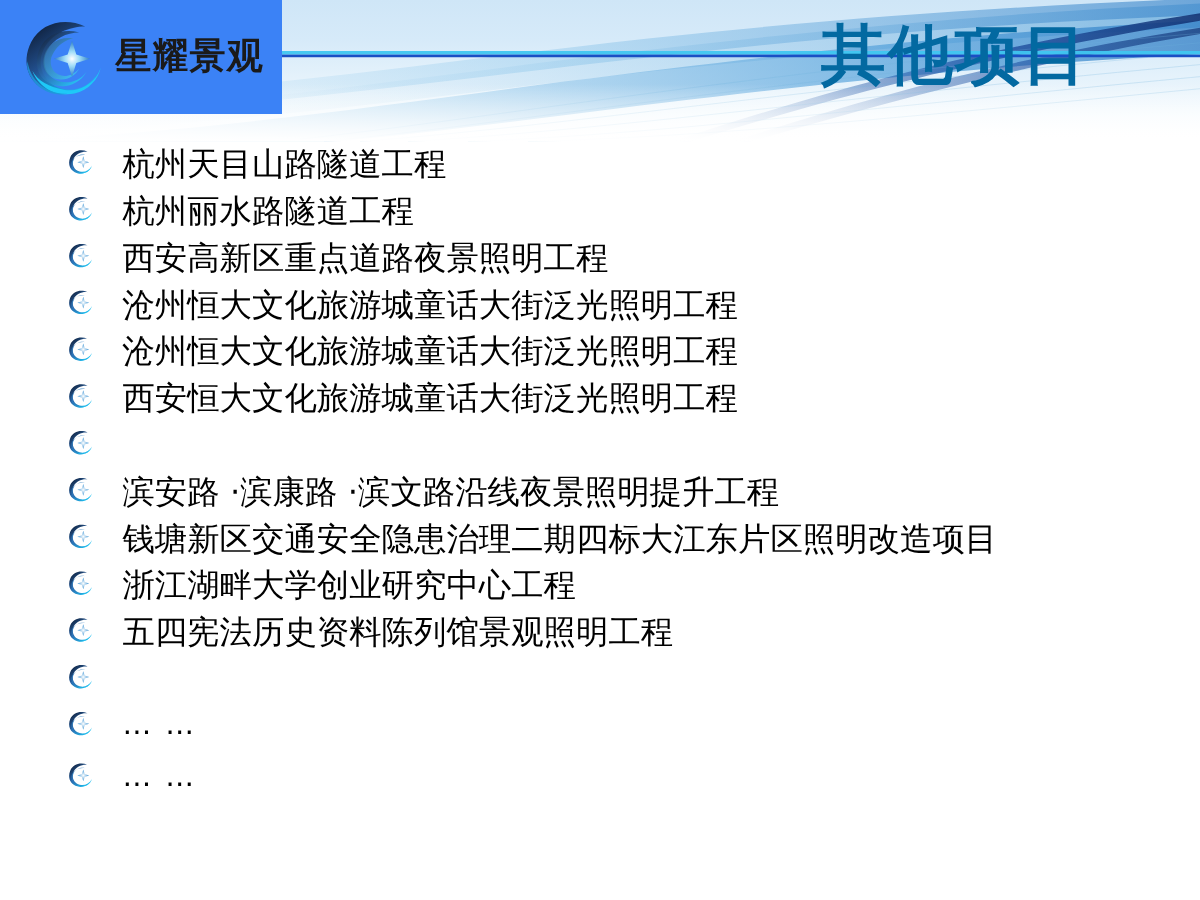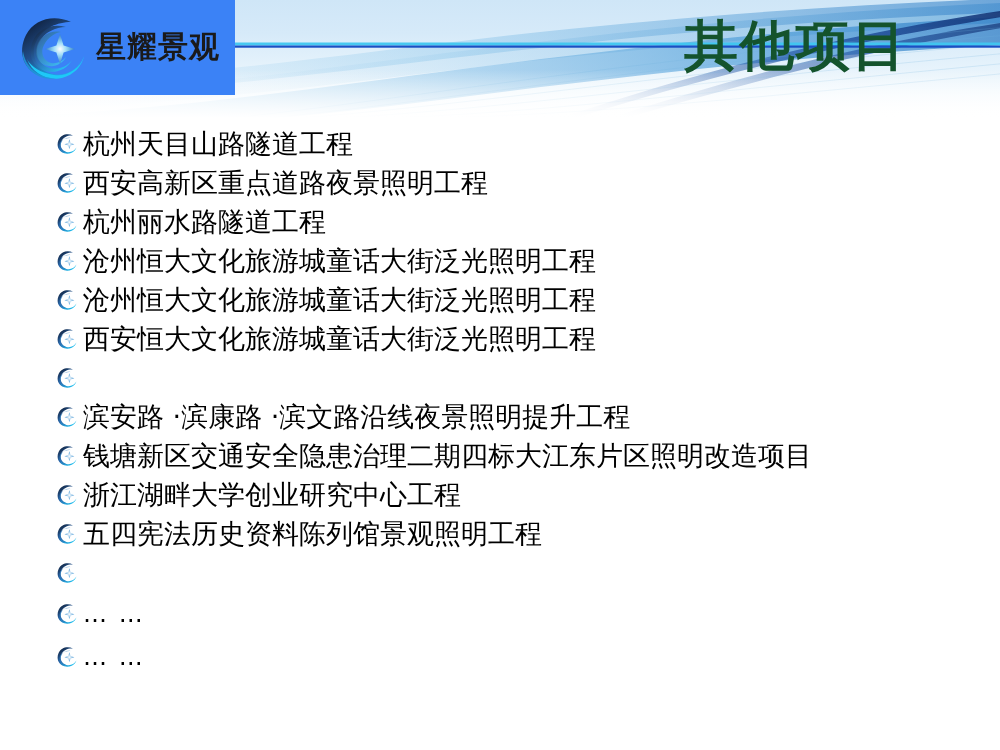--- a/index.html
+++ b/index.html
@@ -72,38 +72,38 @@
 
   
   .slide-title {
     position: absolute;
     right: 92px;
     top: 14px;
     z-index: 7;
     font-family: "DejaVu Sans", "Liberation Sans", sans-serif;
     font-size: 54px;
     font-weight: bold;
-    color: #14532d;
+    color: #0369a1;
     letter-spacing: 2px;
     line-height: 1.18;
     white-space: nowrap;
   }
 
   
   .body-list {
     position: absolute;
     left: 56px;
     top: 124px;
     width: 920px;
     z-index: 5;
   }
   .list-item {
     display: flex;
-    align-items: center;
     height: 39px;
+    gap: 19px;
   }
   .list-item.sparse {
     height: 43px;
   }
   .bullet {
     flex: 0 0 auto;
     width: 22px;
     height: 22px;
     margin-right: 5px;
     display: block;
@@ -275,20 +275,45 @@
       <path d="M 17,2.5 C 11.5,-0.2 5,1.6 2.6,7 C 0,13 2.6,18.6 8.4,20.3
                C 13.6,21.8 18.8,19.3 20.4,14.6 C 18.4,18.2 14.3,20 10.4,18.9
                C 5.6,17.6 3.3,12.6 5.4,8.2 C 7.4,3.8 12.7,1.9 17,2.5 Z" fill="url(#bgA)"></path>
       <path d="M 15,5.2 C 10.8,4 6.6,6 5.1,10 C 3.4,14.5 5.6,18.3 9.6,19.2
                C 6.2,19.2 3.6,16.4 3.6,12.6 C 3.6,8.1 9,4.4 15,5.2 Z" fill="#2e7cc0" opacity="0.85"></path>
       <path d="M 2.8,13.6 C 4,18.2 9,21.2 14.2,20.1 C 17.6,19.3 20,16.8 20.8,13.6
                C 19.4,18.2 14.6,21 9.8,20 C 6.2,19.3 3.6,16.8 2.8,13.6 Z" fill="#21cbf8"></path>
       <path d="M 13.4,6.3 L 14.6,10 L 18.3,11.2 L 14.6,12.4 L 13.4,16.1
                L 12.2,12.4 L 8.5,11.2 L 12.2,10 Z" fill="url(#bgS)"></path>
     </svg>
+        <span class="item-text">杭州丽水路隧道工程</span>
+      </div>
+      <div class="list-item">
+    <svg class="bullet" viewBox="0 0 22 22">
+      <defs>
+        <linearGradient id="bgA" x1="0.1" y1="0" x2="0.85" y2="1">
+          <stop offset="0" stop-color="#0d1b33"></stop>
+          <stop offset="0.5" stop-color="#2b67ab"></stop>
+          <stop offset="1" stop-color="#1fc8f6"></stop>
+        </linearGradient>
+        <radialGradient id="bgS" cx="0.5" cy="0.5" r="0.5">
+          <stop offset="0" stop-color="#ffffff"></stop>
+          <stop offset="1" stop-color="#3b93d4"></stop>
+        </radialGradient>
+      </defs>
+      <path d="M 17,2.5 C 11.5,-0.2 5,1.6 2.6,7 C 0,13 2.6,18.6 8.4,20.3
+               C 13.6,21.8 18.8,19.3 20.4,14.6 C 18.4,18.2 14.3,20 10.4,18.9
+               C 5.6,17.6 3.3,12.6 5.4,8.2 C 7.4,3.8 12.7,1.9 17,2.5 Z" fill="url(#bgA)"></path>
+      <path d="M 15,5.2 C 10.8,4 6.6,6 5.1,10 C 3.4,14.5 5.6,18.3 9.6,19.2
+               C 6.2,19.2 3.6,16.4 3.6,12.6 C 3.6,8.1 9,4.4 15,5.2 Z" fill="#2e7cc0" opacity="0.85"></path>
+      <path d="M 2.8,13.6 C 4,18.2 9,21.2 14.2,20.1 C 17.6,19.3 20,16.8 20.8,13.6
+               C 19.4,18.2 14.6,21 9.8,20 C 6.2,19.3 3.6,16.8 2.8,13.6 Z" fill="#21cbf8"></path>
+      <path d="M 13.4,6.3 L 14.6,10 L 18.3,11.2 L 14.6,12.4 L 13.4,16.1
+               L 12.2,12.4 L 8.5,11.2 L 12.2,10 Z" fill="url(#bgS)"></path>
+    </svg>
         <span class="item-text">西安高新区重点道路夜景照明工程</span>
       </div>
       <div class="list-item">
     <svg class="bullet" viewBox="0 0 22 22">
       <defs>
         <linearGradient id="bgA" x1="0.1" y1="0" x2="0.85" y2="1">
           <stop offset="0" stop-color="#0d1b33"></stop>
           <stop offset="0.5" stop-color="#2b67ab"></stop>
           <stop offset="1" stop-color="#1fc8f6"></stop>
         </linearGradient>
@@ -300,45 +325,20 @@
       <path d="M 17,2.5 C 11.5,-0.2 5,1.6 2.6,7 C 0,13 2.6,18.6 8.4,20.3
                C 13.6,21.8 18.8,19.3 20.4,14.6 C 18.4,18.2 14.3,20 10.4,18.9
                C 5.6,17.6 3.3,12.6 5.4,8.2 C 7.4,3.8 12.7,1.9 17,2.5 Z" fill="url(#bgA)"></path>
       <path d="M 15,5.2 C 10.8,4 6.6,6 5.1,10 C 3.4,14.5 5.6,18.3 9.6,19.2
                C 6.2,19.2 3.6,16.4 3.6,12.6 C 3.6,8.1 9,4.4 15,5.2 Z" fill="#2e7cc0" opacity="0.85"></path>
       <path d="M 2.8,13.6 C 4,18.2 9,21.2 14.2,20.1 C 17.6,19.3 20,16.8 20.8,13.6
                C 19.4,18.2 14.6,21 9.8,20 C 6.2,19.3 3.6,16.8 2.8,13.6 Z" fill="#21cbf8"></path>
       <path d="M 13.4,6.3 L 14.6,10 L 18.3,11.2 L 14.6,12.4 L 13.4,16.1
                L 12.2,12.4 L 8.5,11.2 L 12.2,10 Z" fill="url(#bgS)"></path>
     </svg>
-        <span class="item-text">杭州丽水路隧道工程</span>
-      </div>
-      <div class="list-item">
-    <svg class="bullet" viewBox="0 0 22 22">
-      <defs>
-        <linearGradient id="bgA" x1="0.1" y1="0" x2="0.85" y2="1">
-          <stop offset="0" stop-color="#0d1b33"></stop>
-          <stop offset="0.5" stop-color="#2b67ab"></stop>
-          <stop offset="1" stop-color="#1fc8f6"></stop>
-        </linearGradient>
-        <radialGradient id="bgS" cx="0.5" cy="0.5" r="0.5">
-          <stop offset="0" stop-color="#ffffff"></stop>
-          <stop offset="1" stop-color="#3b93d4"></stop>
-        </radialGradient>
-      </defs>
-      <path d="M 17,2.5 C 11.5,-0.2 5,1.6 2.6,7 C 0,13 2.6,18.6 8.4,20.3
-               C 13.6,21.8 18.8,19.3 20.4,14.6 C 18.4,18.2 14.3,20 10.4,18.9
-               C 5.6,17.6 3.3,12.6 5.4,8.2 C 7.4,3.8 12.7,1.9 17,2.5 Z" fill="url(#bgA)"></path>
-      <path d="M 15,5.2 C 10.8,4 6.6,6 5.1,10 C 3.4,14.5 5.6,18.3 9.6,19.2
-               C 6.2,19.2 3.6,16.4 3.6,12.6 C 3.6,8.1 9,4.4 15,5.2 Z" fill="#2e7cc0" opacity="0.85"></path>
-      <path d="M 2.8,13.6 C 4,18.2 9,21.2 14.2,20.1 C 17.6,19.3 20,16.8 20.8,13.6
-               C 19.4,18.2 14.6,21 9.8,20 C 6.2,19.3 3.6,16.8 2.8,13.6 Z" fill="#21cbf8"></path>
-      <path d="M 13.4,6.3 L 14.6,10 L 18.3,11.2 L 14.6,12.4 L 13.4,16.1
-               L 12.2,12.4 L 8.5,11.2 L 12.2,10 Z" fill="url(#bgS)"></path>
-    </svg>
         <span class="item-text">沧州恒大文化旅游城童话大街泛光照明工程</span>
       </div>
       <div class="list-item">
     <svg class="bullet" viewBox="0 0 22 22">
       <defs>
         <linearGradient id="bgA" x1="0.1" y1="0" x2="0.85" y2="1">
           <stop offset="0" stop-color="#0d1b33"></stop>
           <stop offset="0.5" stop-color="#2b67ab"></stop>
           <stop offset="1" stop-color="#1fc8f6"></stop>
         </linearGradient>

